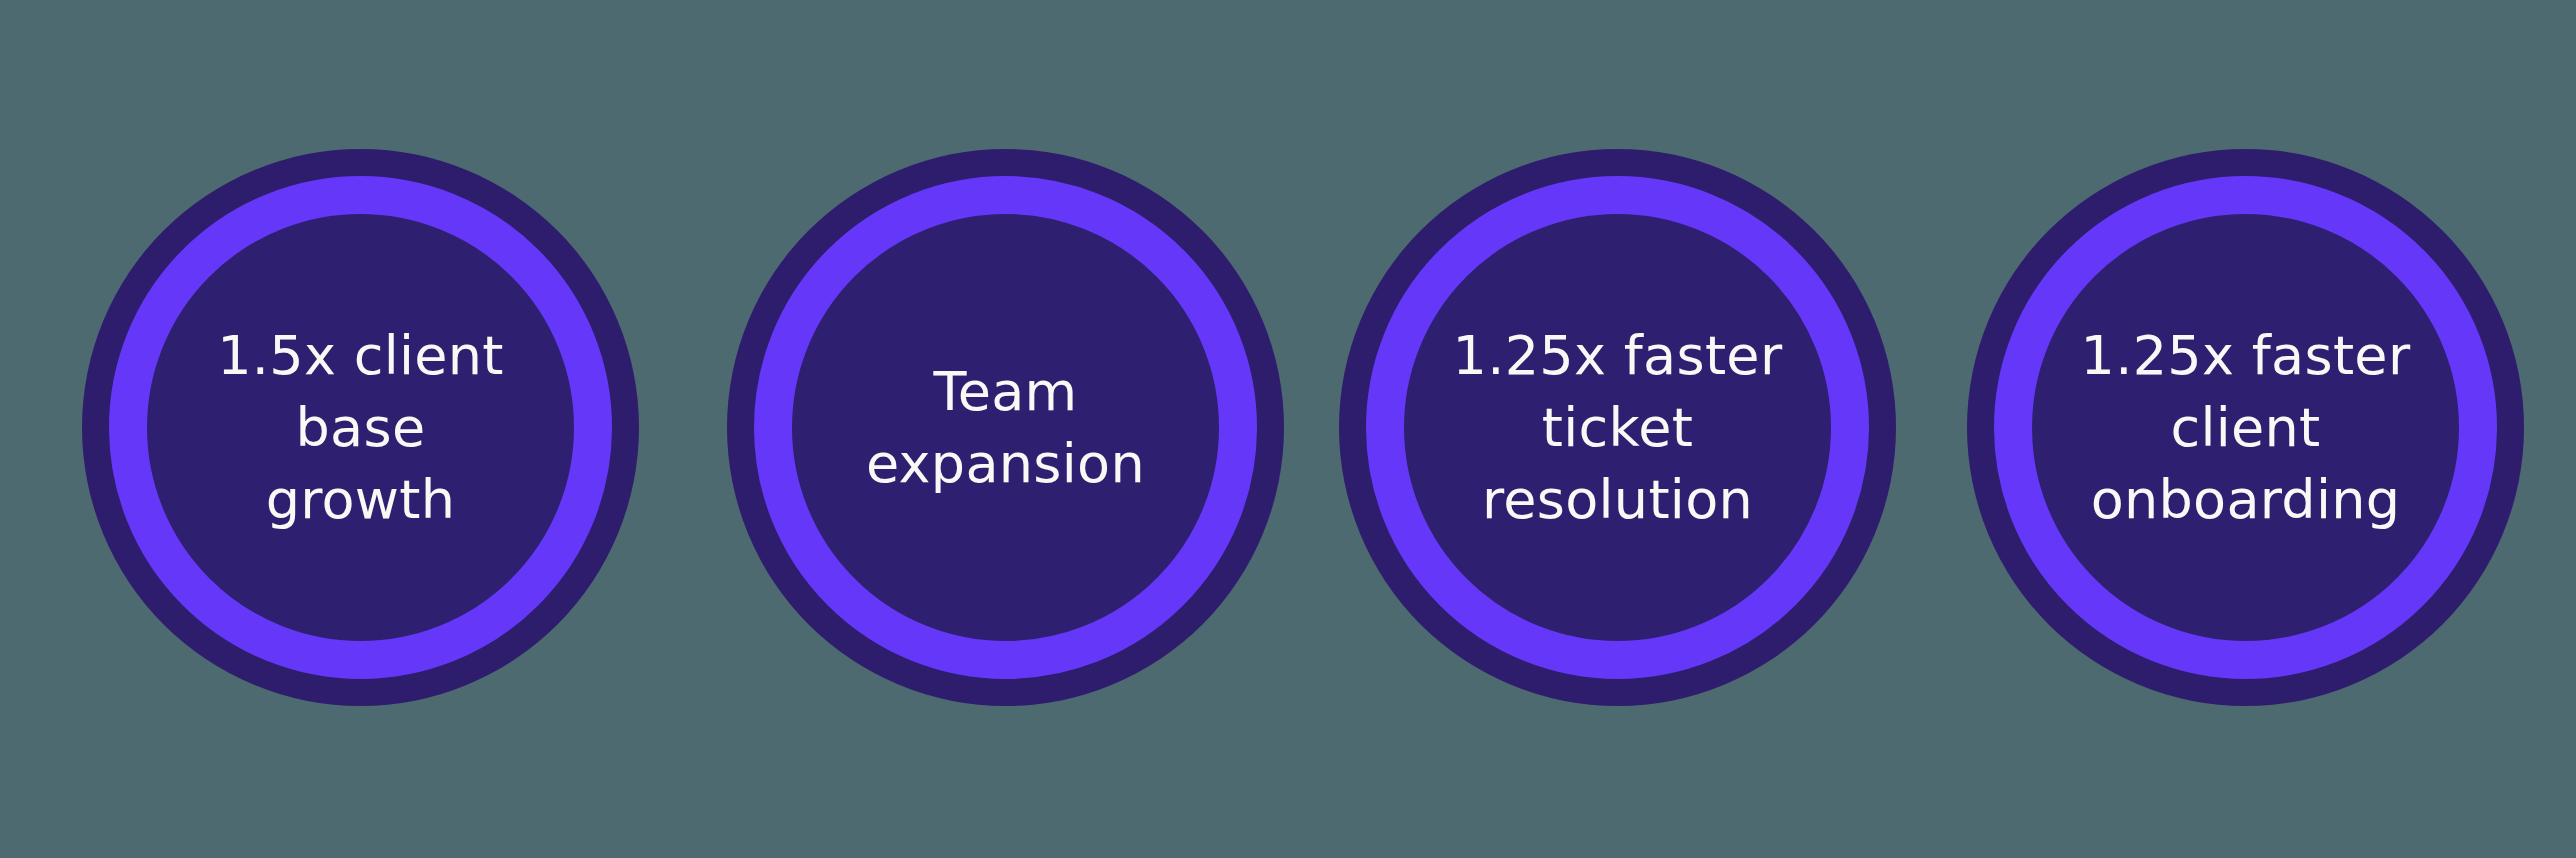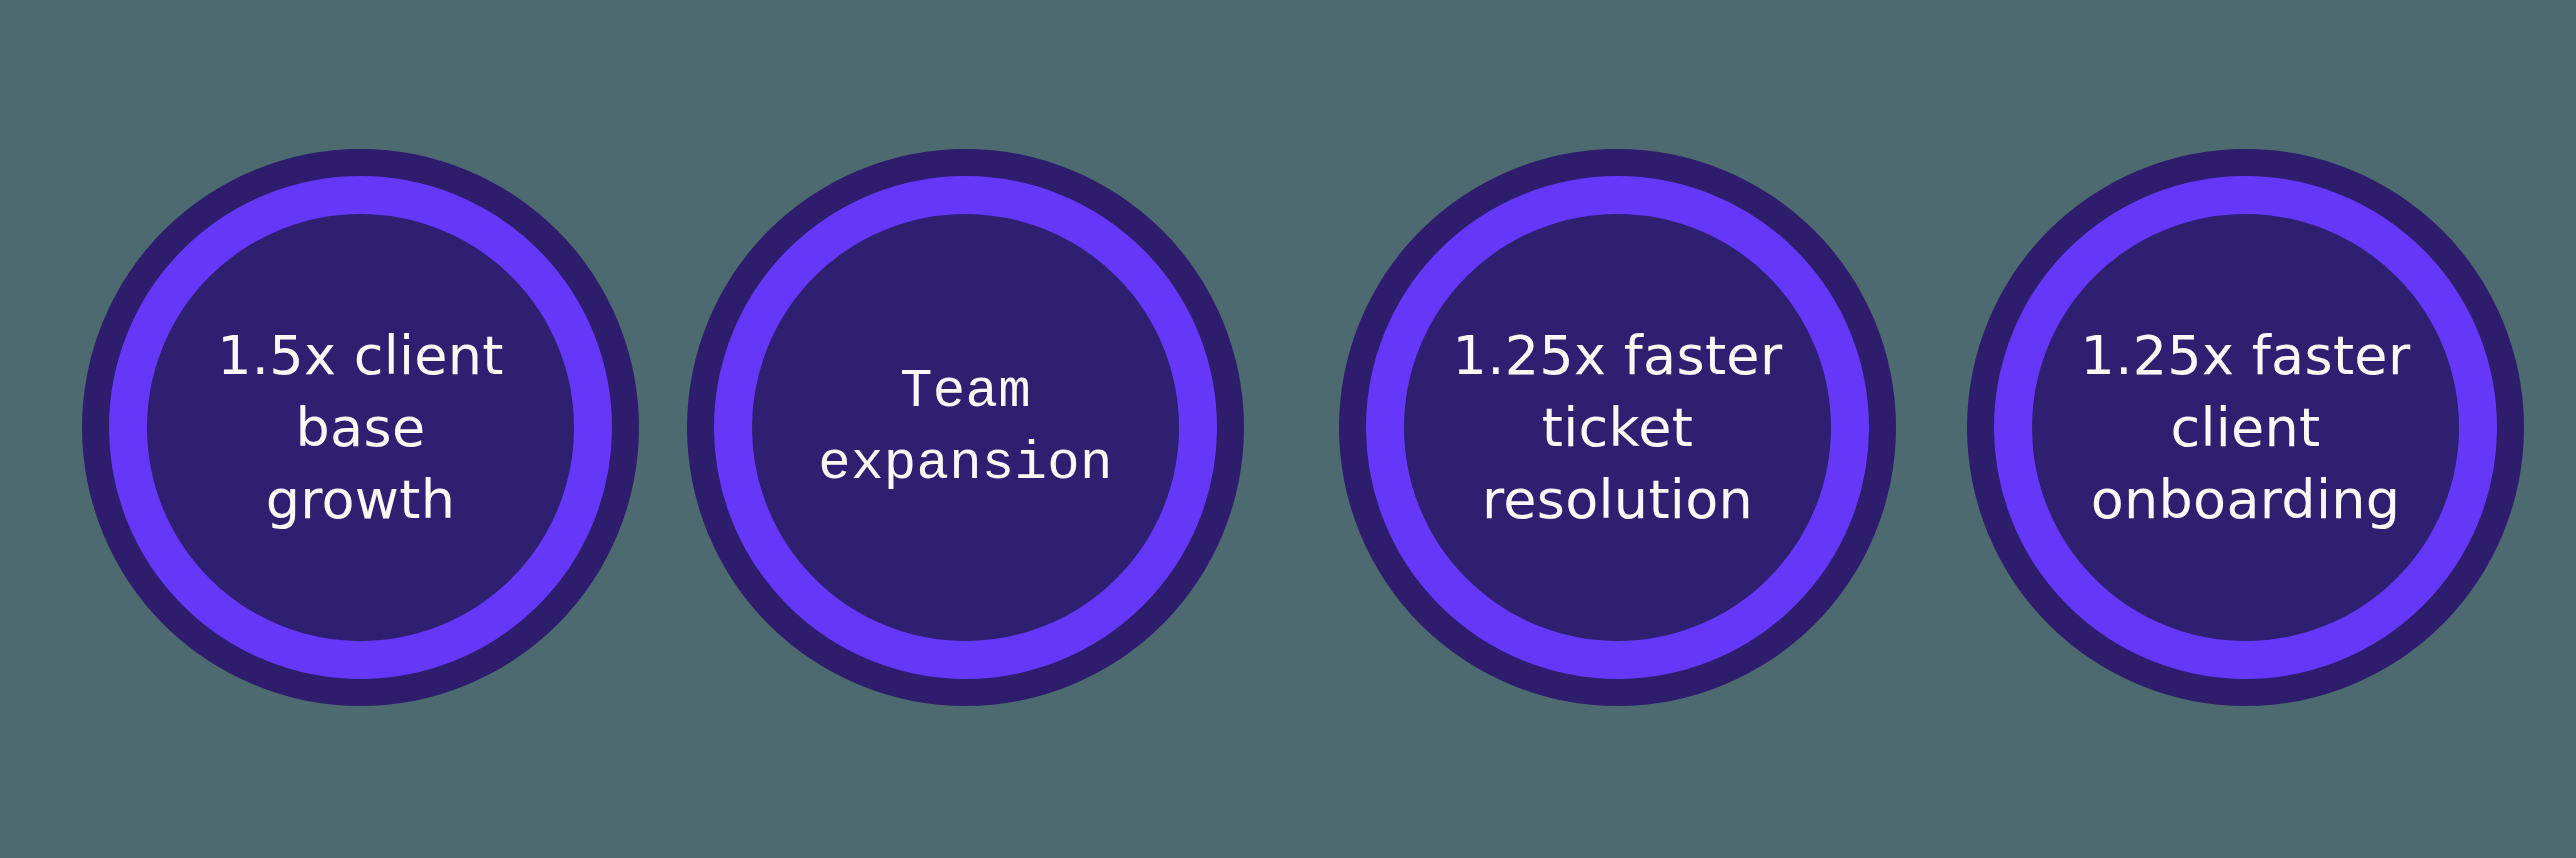--- a/index.html
+++ b/index.html
@@ -31,21 +31,21 @@
     height: 427px;
     border-radius: 50%;
     background: var(--circle-fill);
     border: 38px solid var(--ring-bright);
     box-shadow: 0 0 0 27px var(--ring-outer);
     display: flex;
     align-items: center;
     justify-content: center;
   }
   .circle.c1 { left: 109px; }
-  .circle.c2 { left: 714px; font-family: Liberation Mono, monospace; }
+  .circle.c2 { left: 754px; }
   .circle.c3 { left: 1366px; }
   .circle.c4 { left: 1994px; }
   .label {
     color: var(--text);
     font-size: 54px;
     line-height: 72px;
     font-weight: 400;
     text-align: center;
     white-space: pre-line;
     letter-spacing: 0.3px;

